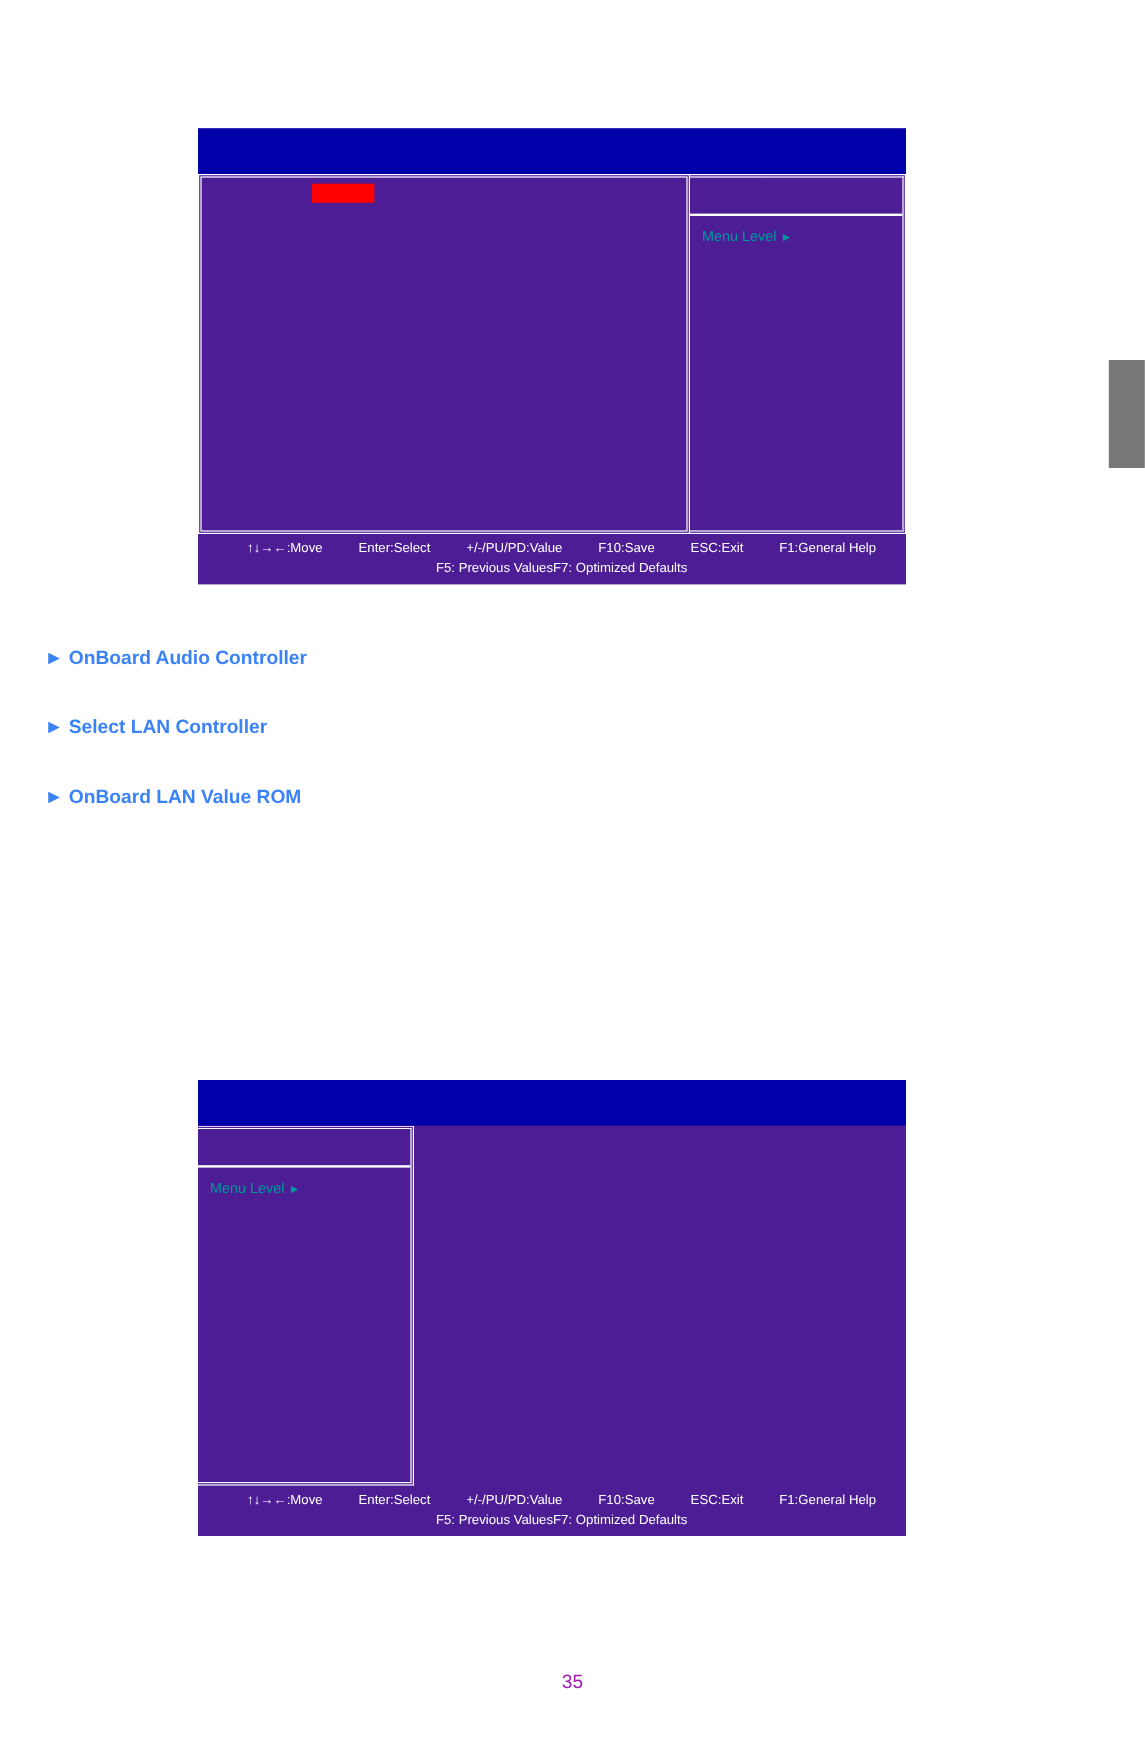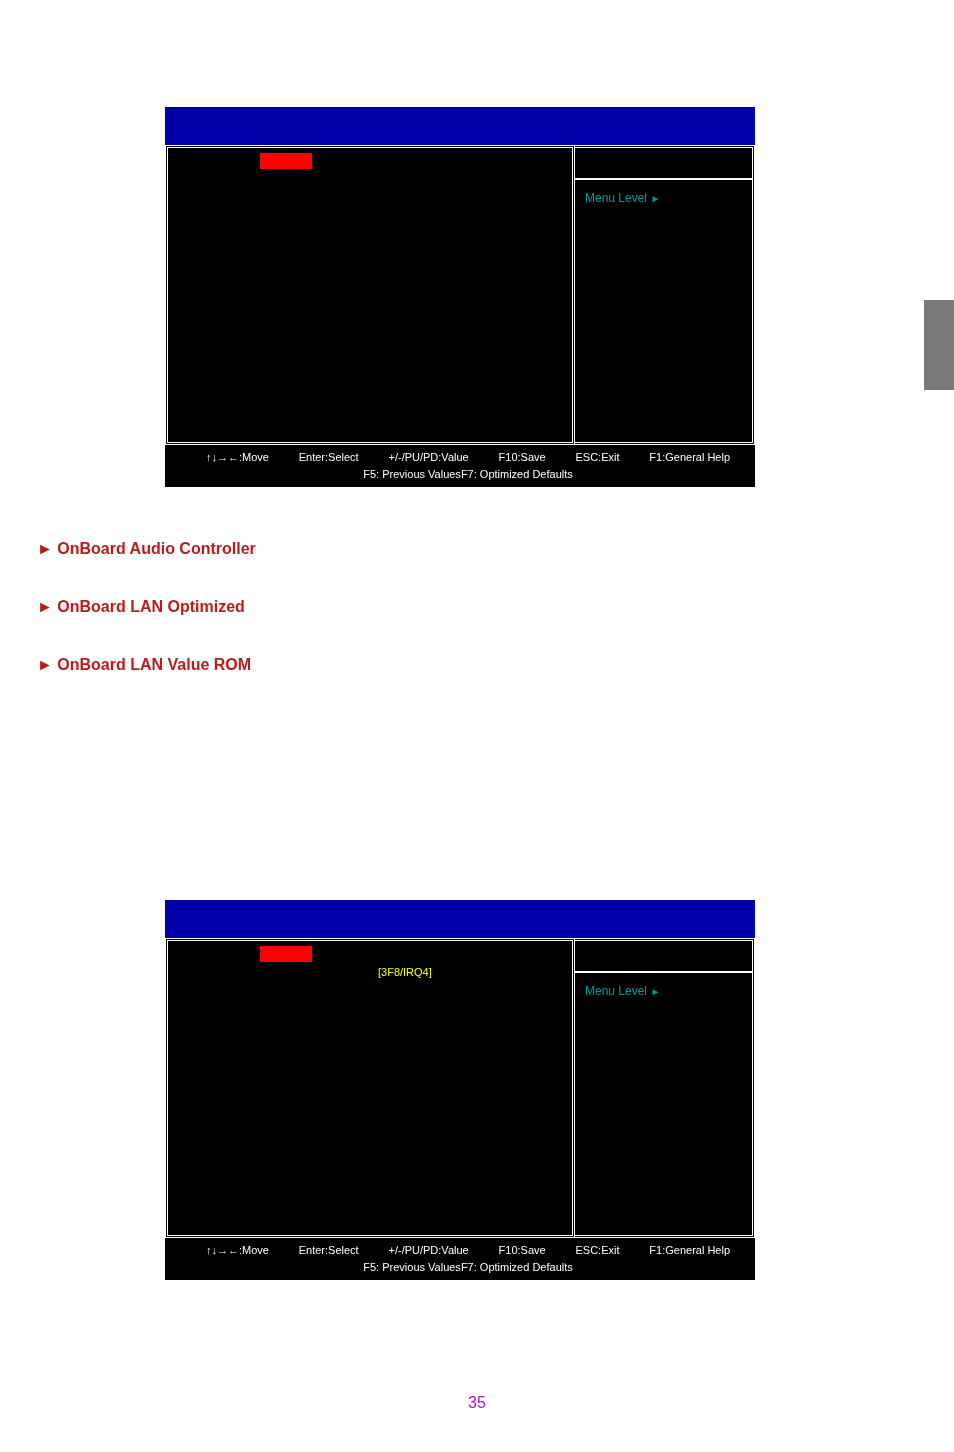--- a/index.html
+++ b/index.html
@@ -18,21 +18,21 @@
       position: absolute;
       right: 0;
       top: 300px;
       width: 30px;
       height: 90px;
       background: #787878;
     }
     .bios-window {
       position: absolute;
       left: 165px;
-      background: #000000;
+      background: #4c1d95;
       width: 590px;
       height: 380px;
     }
     .bios-window-1 {
       top: 107px;
     }
     .bios-window-2 {
       top: 900px;
     }
     .bios-header {
@@ -98,21 +98,21 @@
     }
     .footer-line2 {
       display: flex;
       justify-content: center;
     }
     .headings {
       position: absolute;
       left: 37px;
     }
     .heading {
-      color: #b91c1c;
+      color: #3b82f6;
       font-size: 16px;
       font-weight: bold;
       font-family: Arial, sans-serif;
     }
     .heading-1 {
       top: 540px;
     }
     .heading-2 {
       top: 598px;
     }
@@ -167,34 +167,30 @@
     </div>
   </div>
 </div>
 
 <div class="headings heading heading-1" style="position:absolute;">
   <span>►</span>
   <span>OnBoard Audio Controller</span>
 </div>
 <div class="headings heading heading-2" style="position:absolute;">
   <span>►</span>
-  <span>OnBoard LAN Optimized</span>
+  <span>Select LAN Controller</span>
 </div>
 <div class="headings heading heading-3" style="position:absolute;">
   <span>►</span>
   <span>OnBoard LAN Value ROM</span>
 </div>
 
 <div class="bios-window bios-window-2">
   <div class="bios-header"></div>
   <div class="bios-body">
-    <div class="bios-left">
-      <div class="red-box"></div>
-      <div class="serial-label">[3F8/IRQ4]</div>
-    </div>
     <div class="bios-right">
       <div class="right-top"></div>
       <div class="right-bottom">
         <span class="menu-level">
           <span>Menu Level</span>
           <span class="arrow">►</span>
         </span>
       </div>
     </div>
   </div>

